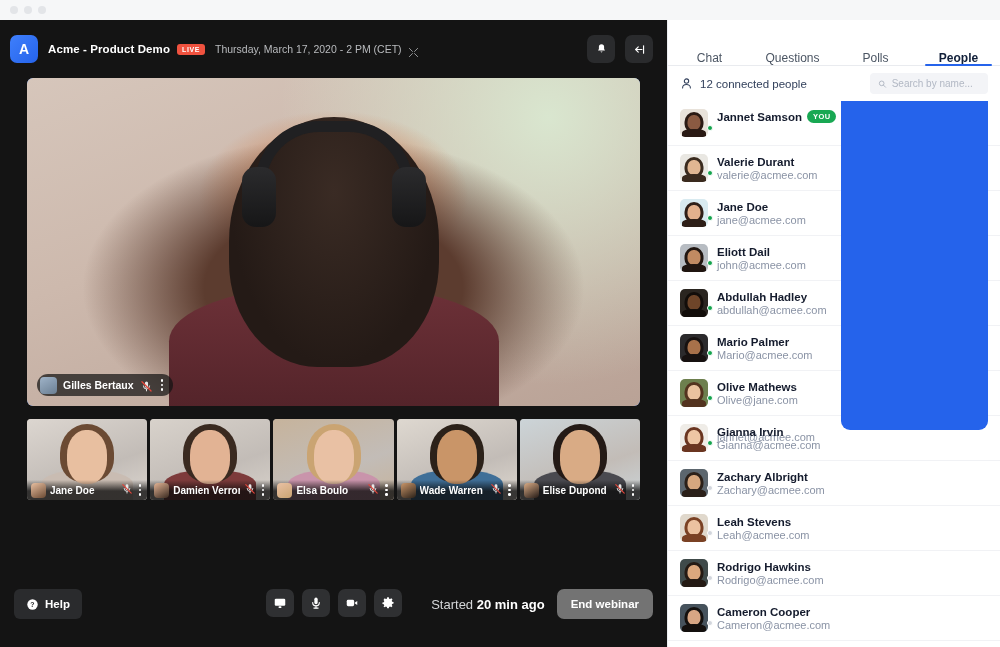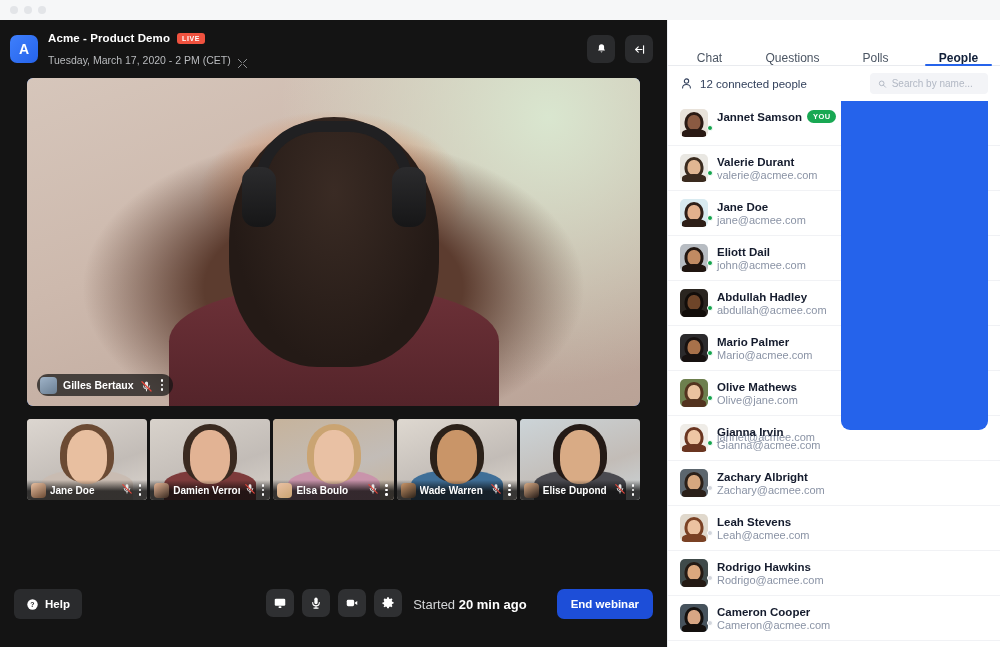--- a/index.html
+++ b/index.html
@@ -28,21 +28,21 @@
   .stage-header {
     height: 58px; display: flex; align-items: center;
     padding: 0 14px 0 10px; gap: 10px; flex: none;
   }
   .logo {
     width: 28px; height: 28px; border-radius: 7px;
     background: linear-gradient(135deg,#3f7ffc 0%,#2563eb 100%);
     color: #fff; font-size: 14px; font-weight: bold;
     display: flex; align-items: center; justify-content: center; flex: none;
   }
-  .title-block { display: flex; flex-direction: column; gap: 10px; min-width: 0; }
+  .title-block { display: flex; flex-direction: row; gap: 10px; min-width: 0; }
   .title-line-1 { display: flex; align-items: center; gap: 7px; }
   .webinar-title { color: #fff; font-size: 11.5px; font-weight: bold; letter-spacing: .1px; }
   .live-badge {
     background: #f0523f; color: #fff; font-size: 7px; font-weight: bold;
     padding: 2px 5px; border-radius: 3px; letter-spacing: .6px;
   }
   .title-line-2 { display: flex; align-items: center; gap: 6px; }
   .webinar-date { color: #b9bbbe; font-size: 10.5px; }
   .expand-ico { width: 11px; height: 11px; opacity: .8; }
   .header-spacer { flex: 1; }
@@ -151,24 +151,23 @@
     display: flex; gap: 8px; align-items: center;
   }
   .ctl {
     width: 28px; height: 28px; border-radius: 7px; background: #2f3032;
     display: flex; align-items: center; justify-content: center; cursor: pointer;
   }
   .right-group { margin-left: auto; display: flex; align-items: center; gap: 12px; }
   .started { color: #d4d6d8; font-size: 13px; }
   .started b { color: #fff; font-weight: bold; }
   .end-btn {
-    background: #1d4ed8; color: #fff; font-size: 11.5px; font-weight: bold;
+    background: #737373; color: #fff; font-size: 11.5px; font-weight: bold;
     border: none; border-radius: 7px; padding: 9px 14px; cursor: pointer;
     font-family: inherit;
-    margin-left: 18px;
   }
 
   
   .sidebar {
     width: 333px; height: 627px; background: #fff;
     display: flex; flex-direction: column; border-left: 1px solid #eceef1;
   }
   .tabs {
     height: 46px; display: flex; align-items: flex-end;
     border-bottom: 1px solid #e9ebef; flex: none;
@@ -236,21 +235,21 @@
   <div class="stage">
 
     <div class="stage-header">
       <div class="logo">A</div>
       <div class="title-block">
         <div class="title-line-1">
           <span class="webinar-title">Acme - Product Demo</span>
           <span class="live-badge">LIVE</span>
         </div>
         <div class="title-line-2">
-          <span class="webinar-date">Tuesday, March 17, 2020 - 2 PM (CET)</span>
+          <span class="webinar-date">Thursday, March 17, 2020 - 2 PM (CET)</span>
           <span class="expand-ico">
             <svg viewBox="0 0 16 16" width="11" height="11">
                 <g stroke="#b9bbbe" stroke-width="1.4" fill="none" stroke-linecap="round">
                   <path d="M2 2 L6.5 6.5 M9.5 9.5 L14 14 M14 2 L9.5 6.5 M6.5 9.5 L2 14"></path>
                 </g>
               </svg>
           </span>
         </div>
       </div>
       <div class="header-spacer"></div>

